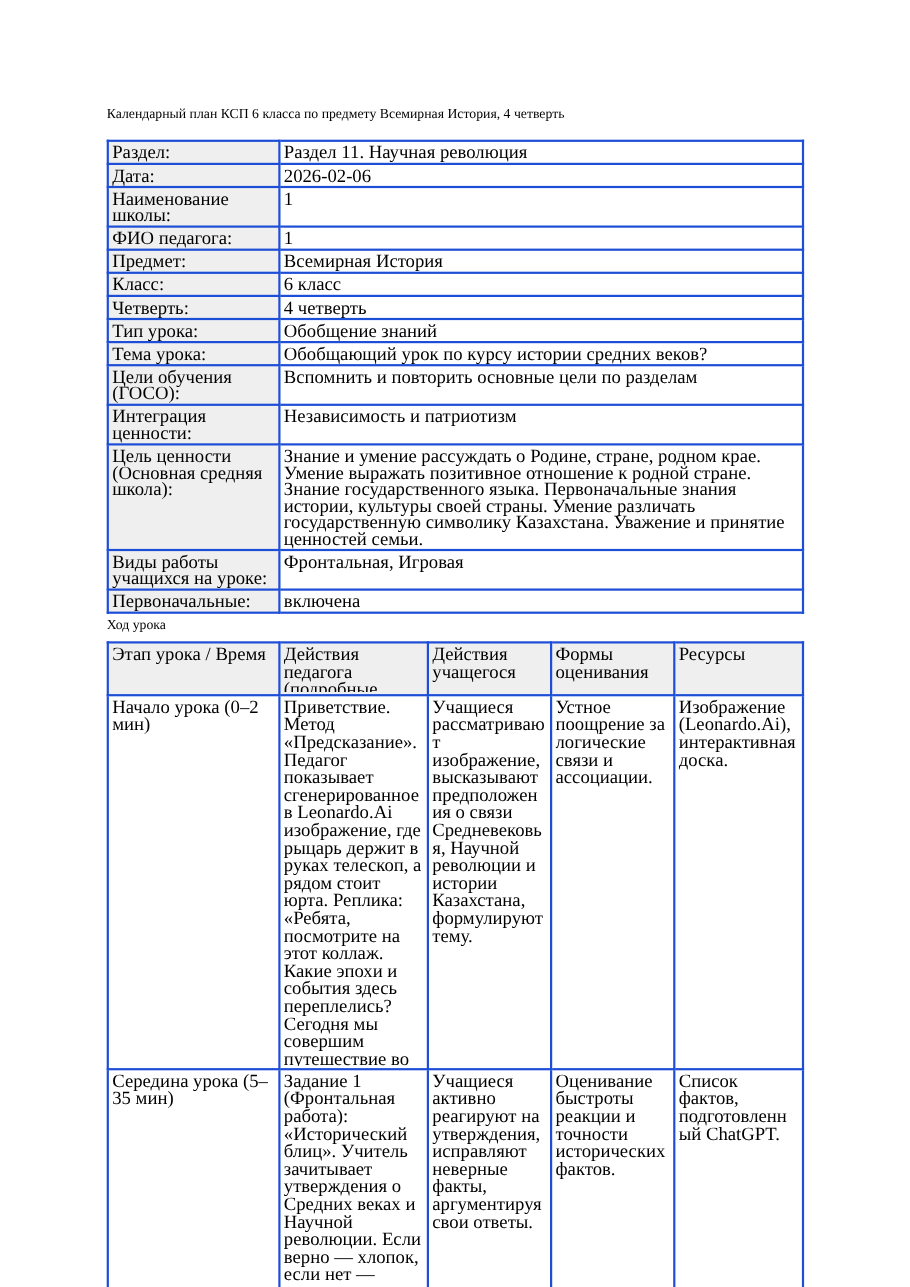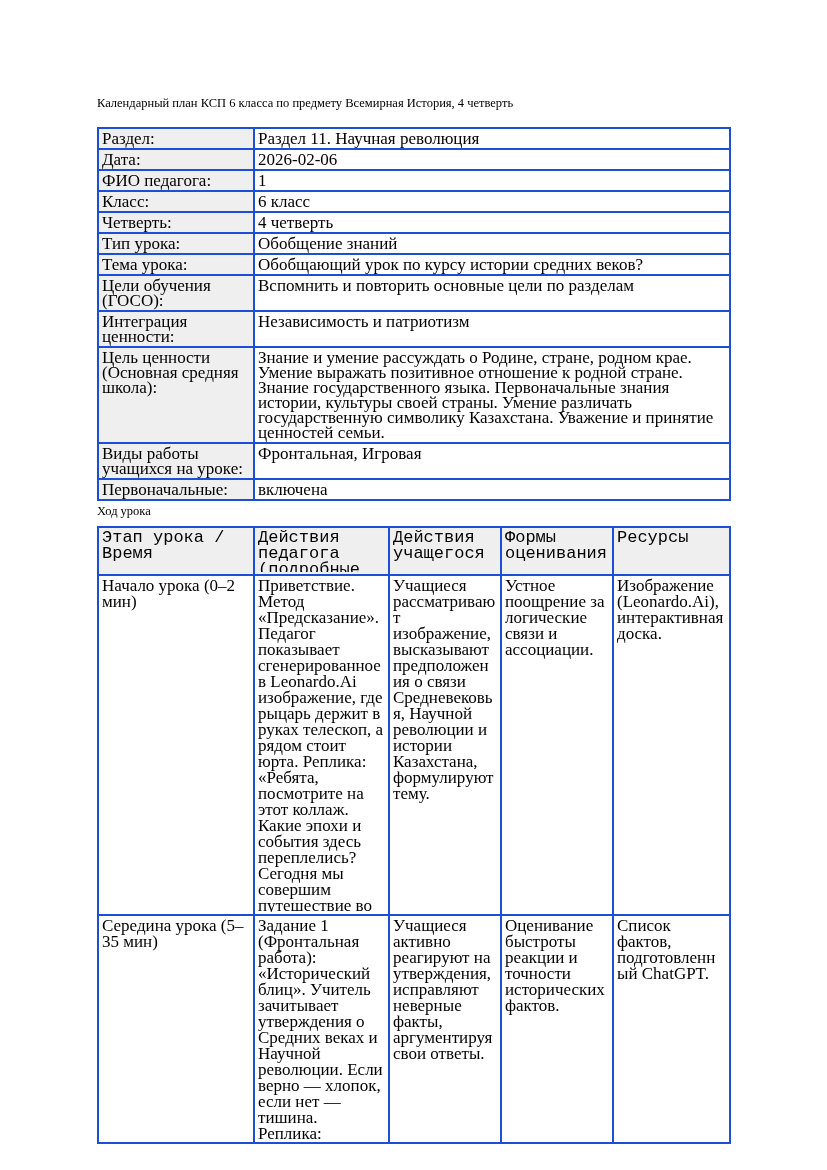--- a/index.html
+++ b/index.html
@@ -37,21 +37,21 @@
   .section-heading {
     font-size: 12.5px;
     line-height: 15px;
     margin: 3px 0 7px 0;
     font-weight: normal;
   }
   
   .lesson-table td, .lesson-table th { line-height: 16px; }
   .lesson-table th { background: #efefef; }
   .cellwrap { overflow: hidden; }
-  .row-head .cellwrap { height: 42px; font-family: Liberation Mono, monospace; }
+  .row-head .cellwrap { height: 42px; }
   .row-1 .cellwrap { height: 334px; }
   .row-2 .cellwrap { height: 222px; }
 </style>
 </head>
 <body>
 
 <div class="page">
 
   <p class="doc-title">Календарный план КСП 6 класса по предмету Всемирная История, 4 четверть</p>
 
@@ -63,22 +63,30 @@
     <tbody>
       <tr>
         <td class="lbl">Раздел:</td>
         <td>Раздел 11. Научная революция</td>
       </tr>
       <tr>
         <td class="lbl">Дата:</td>
         <td>2026-02-06</td>
       </tr>
       <tr>
+        <td class="lbl">Наименование школы:</td>
+        <td>1</td>
+      </tr>
+      <tr>
         <td class="lbl">ФИО педагога:</td>
         <td>1</td>
+      </tr>
+      <tr>
+        <td class="lbl">Предмет:</td>
+        <td>Всемирная История</td>
       </tr>
       <tr>
         <td class="lbl">Класс:</td>
         <td>6 класс</td>
       </tr>
       <tr>
         <td class="lbl">Четверть:</td>
         <td>4 четверть</td>
       </tr>
       <tr>

